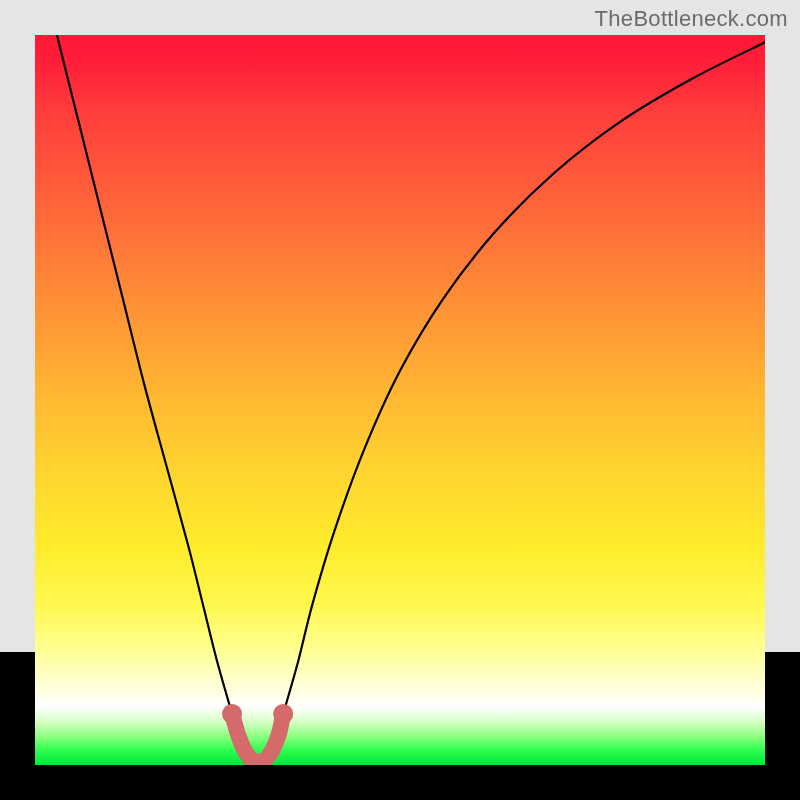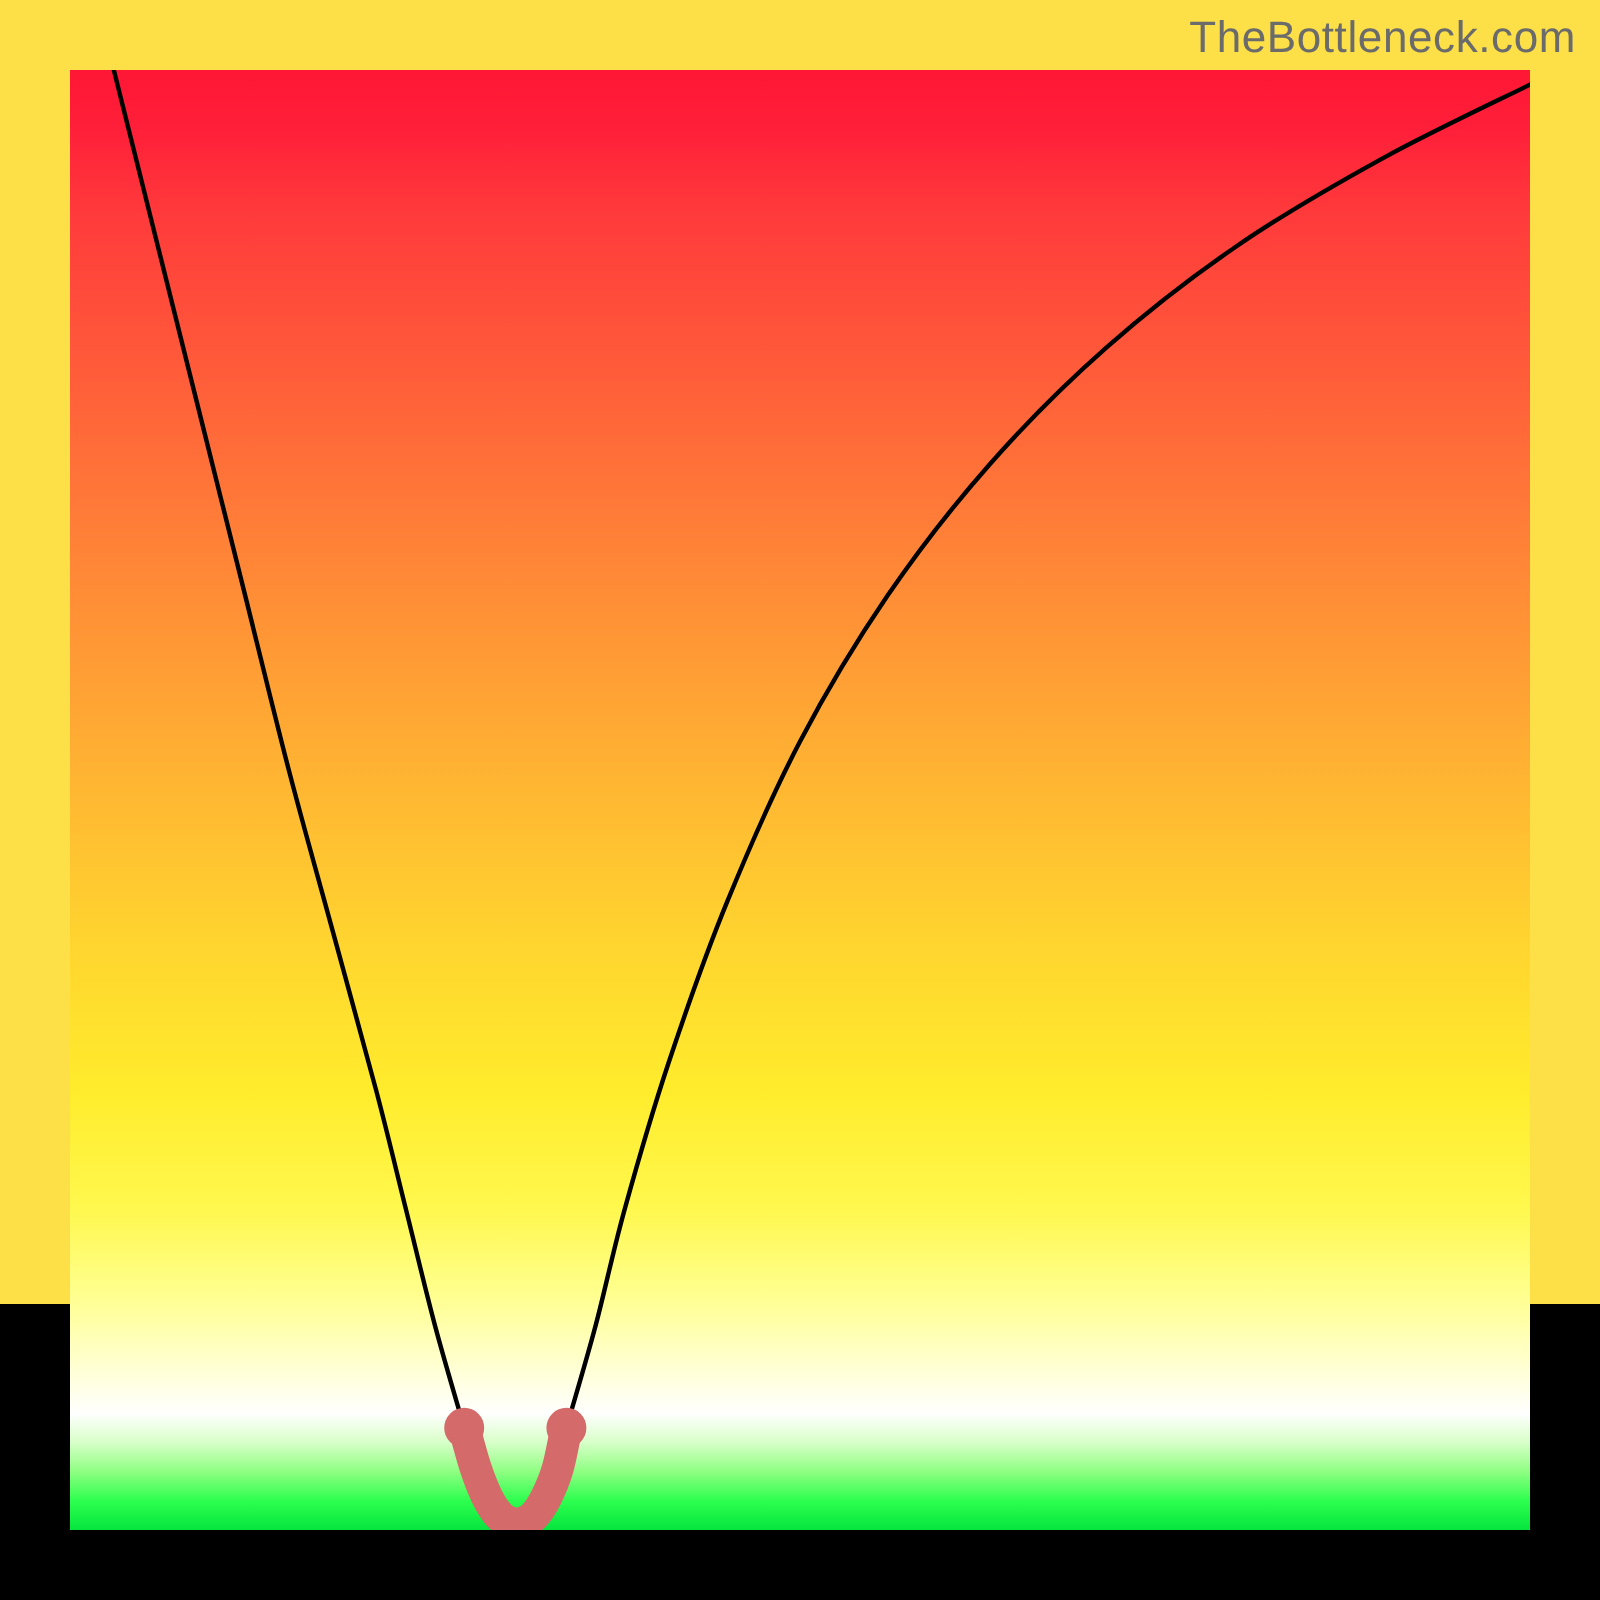--- a/index.html
+++ b/index.html
@@ -10,21 +10,21 @@
     background: #000;
     overflow: hidden;
     font-family: Arial, Helvetica, sans-serif;
   }
   .frame {
     position: absolute;
     top: 0;
     left: 0;
     width: 800px;
     height: 652px;
-    background: #fde047;
+    background: #e5e5e5;
   }
   .plot {
     position: absolute;
     top: 35px;
     left: 35px;
     width: 730px;
     height: 730px;
     overflow: hidden;
   }
   .gradient {

